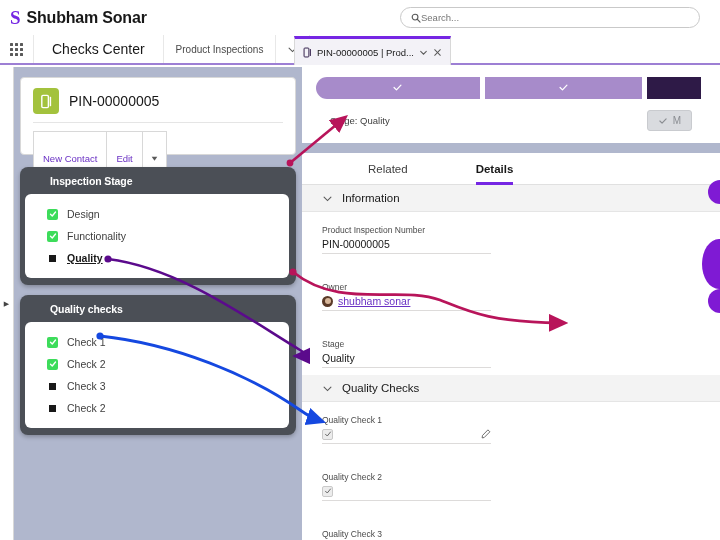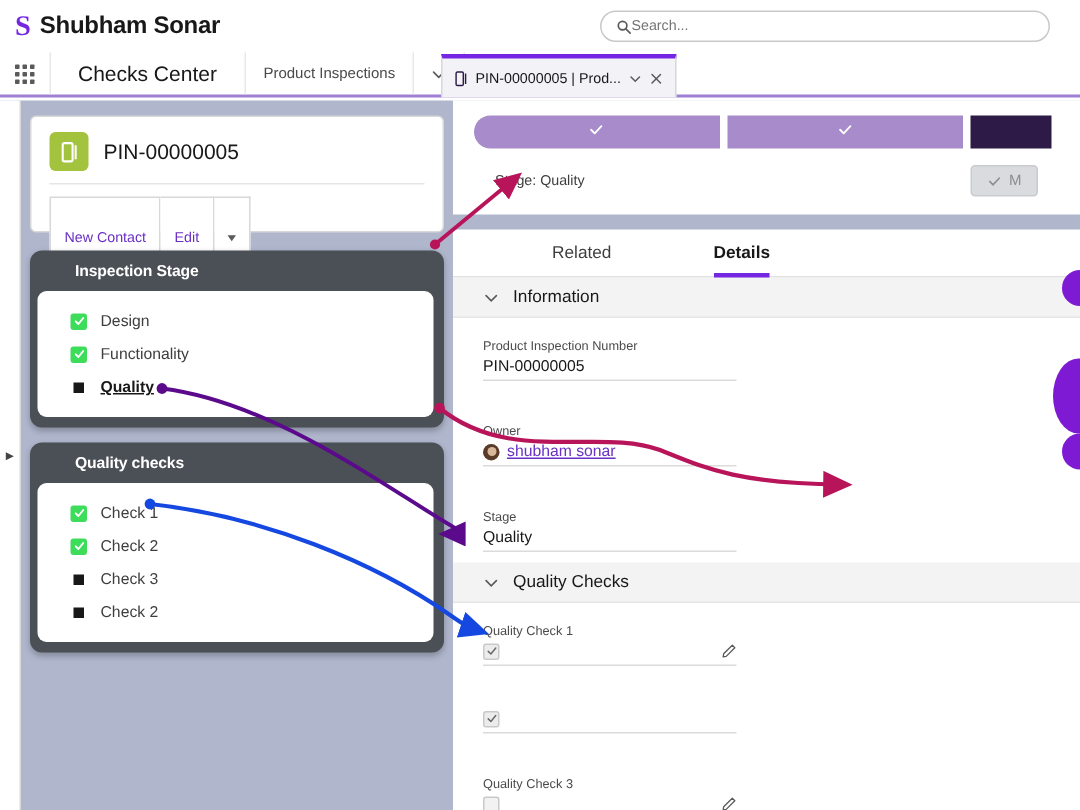--- a/index.html
+++ b/index.html
@@ -440,20 +440,21 @@
               <svg width="8" height="8" viewBox="0 0 16 16" fill="none" stroke="currentColor" stroke-width="2" stroke-linecap="round" stroke-linejoin="round">
                   <polyline points="3,8.5 6.5,12 13,4"></polyline>
                 </svg>
             </span>
             <svg class="pencil" viewBox="0 0 16 16" fill="none" stroke="currentColor" stroke-width="1.4" stroke-linecap="round" stroke-linejoin="round">
               <path d="M11.5 1.8 14.2 4.5 5 13.7 1.8 14.2 2.3 11z"></path>
               </svg>
           </div>
         </div>
         <div class="field">
+          <div class="field-label">Quality Check 2</div>
           <div class="field-value-row">
             <span class="cbx on">
               <svg width="8" height="8" viewBox="0 0 16 16" fill="none" stroke="currentColor" stroke-width="2" stroke-linecap="round" stroke-linejoin="round">
                   <polyline points="3,8.5 6.5,12 13,4"></polyline>
                 </svg>
             </span>
           </div>
         </div>
         <div class="field">
           <div class="field-label">Quality Check 3</div>

